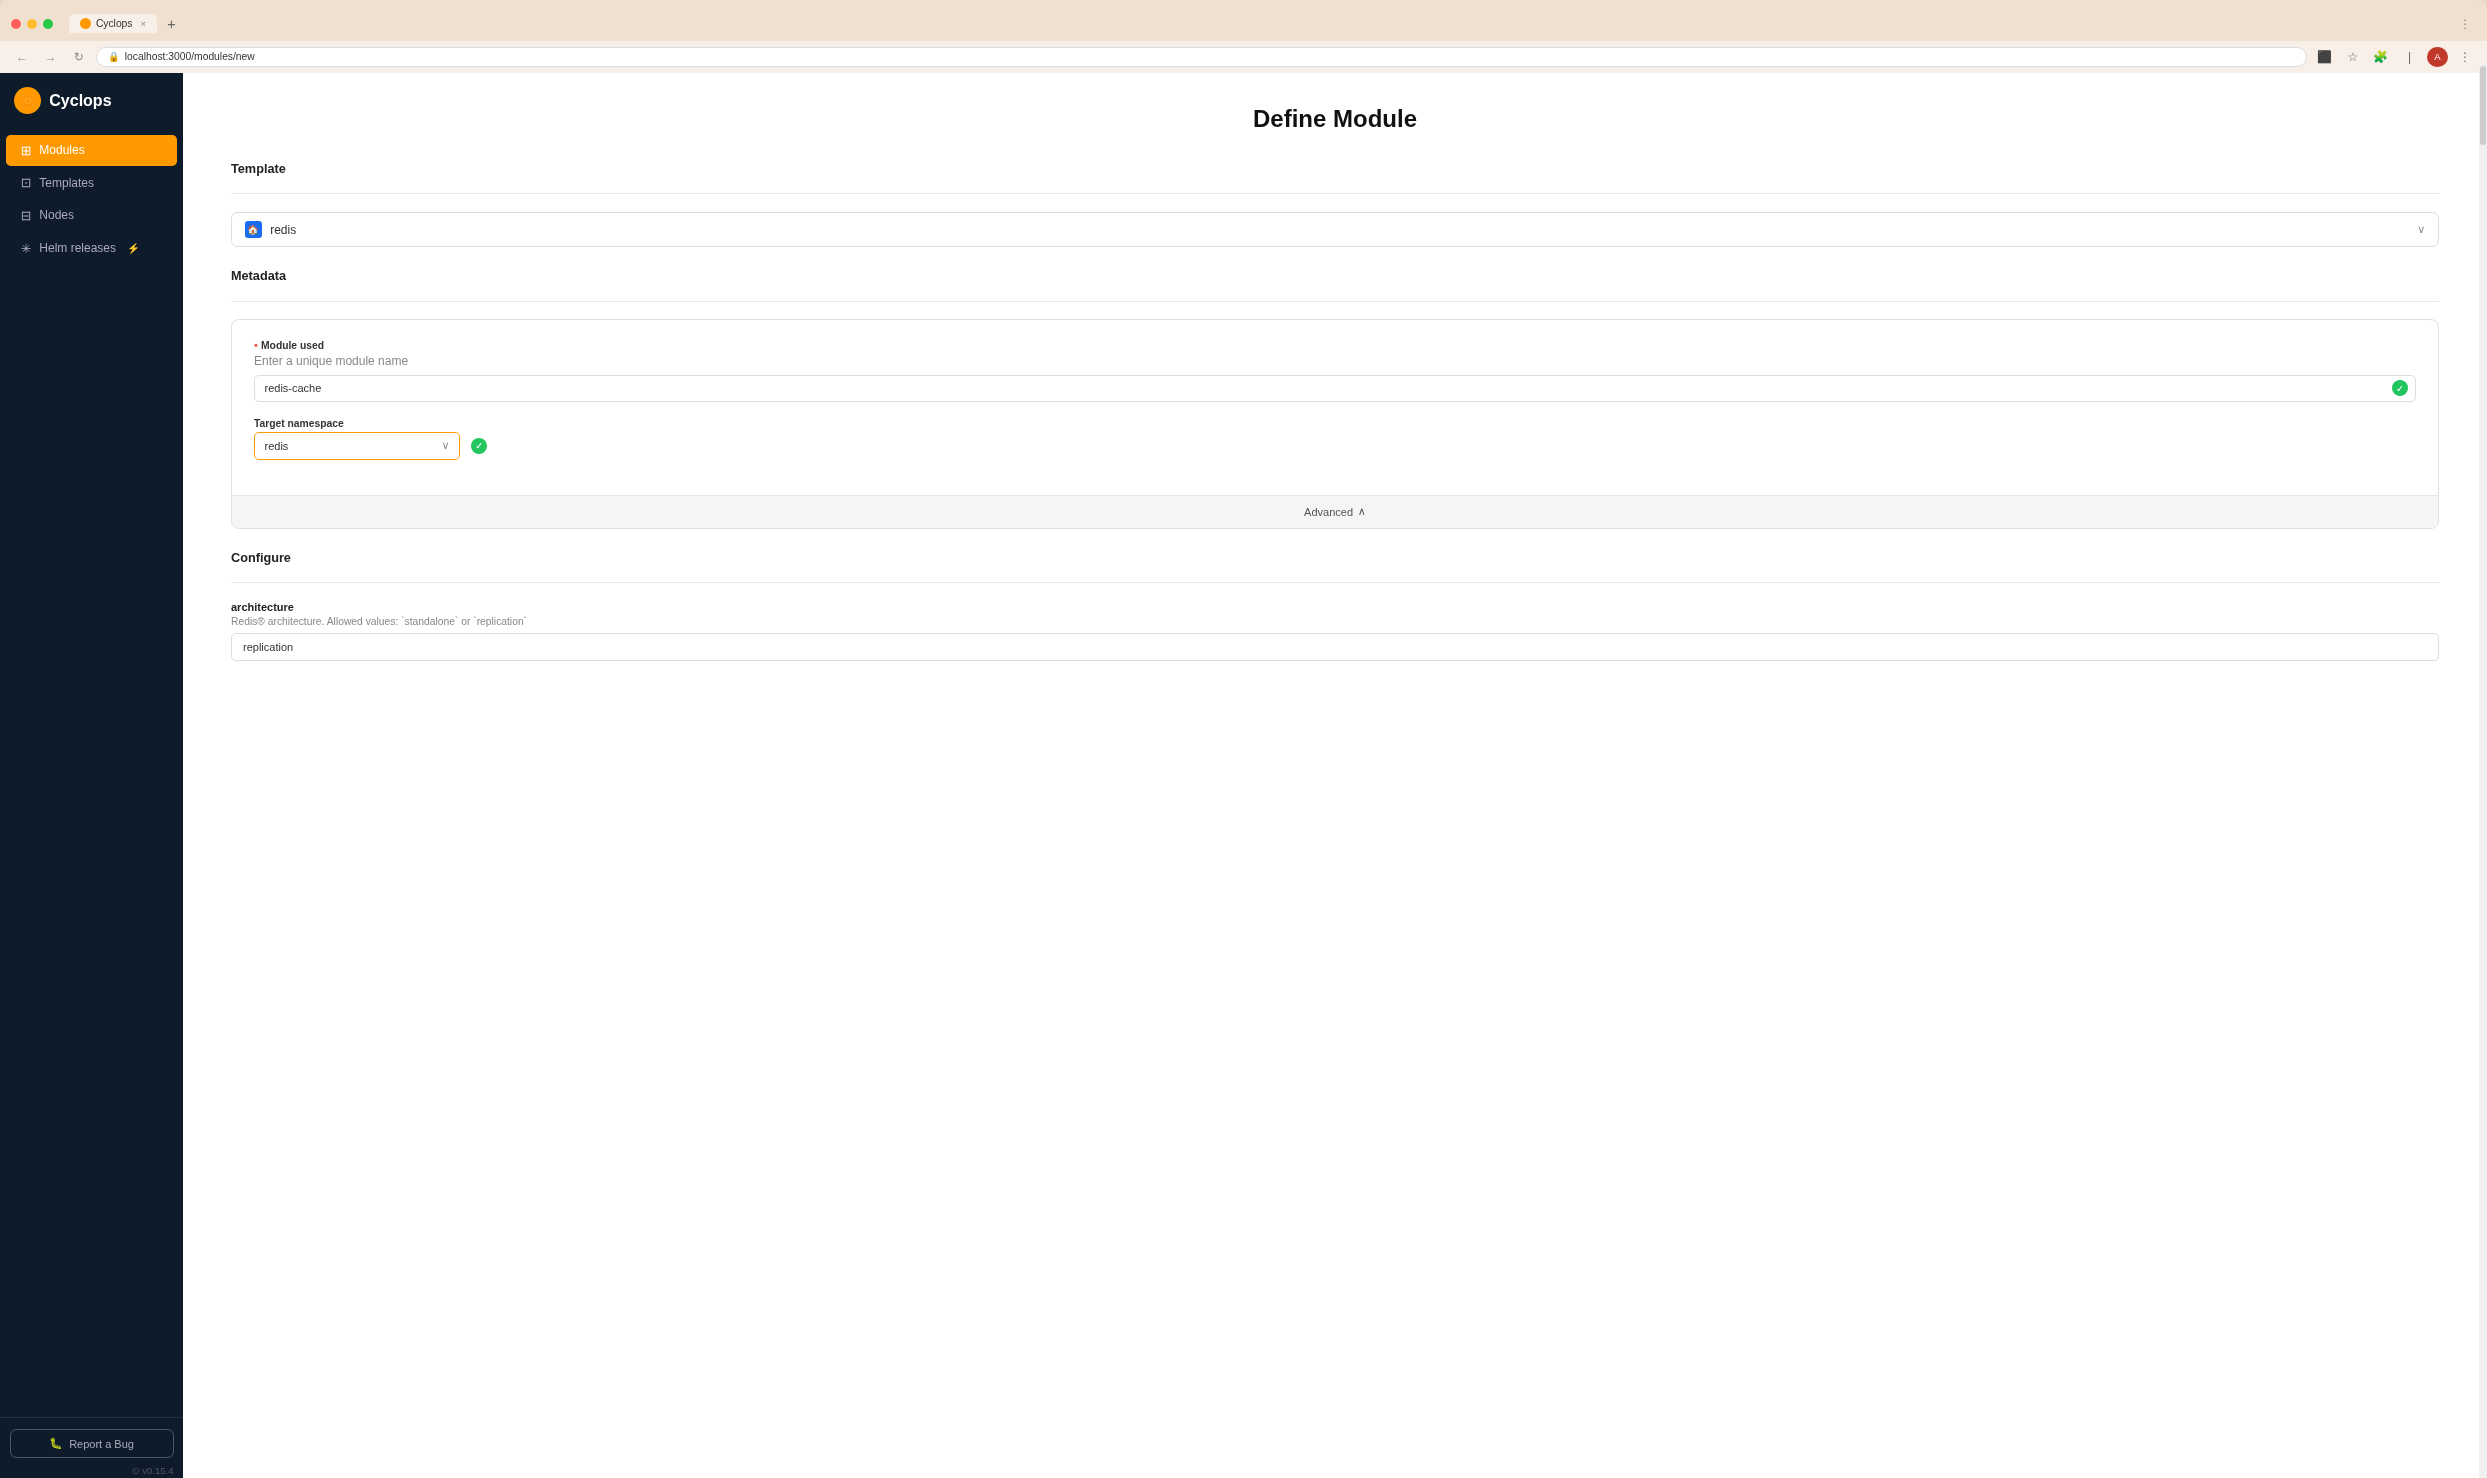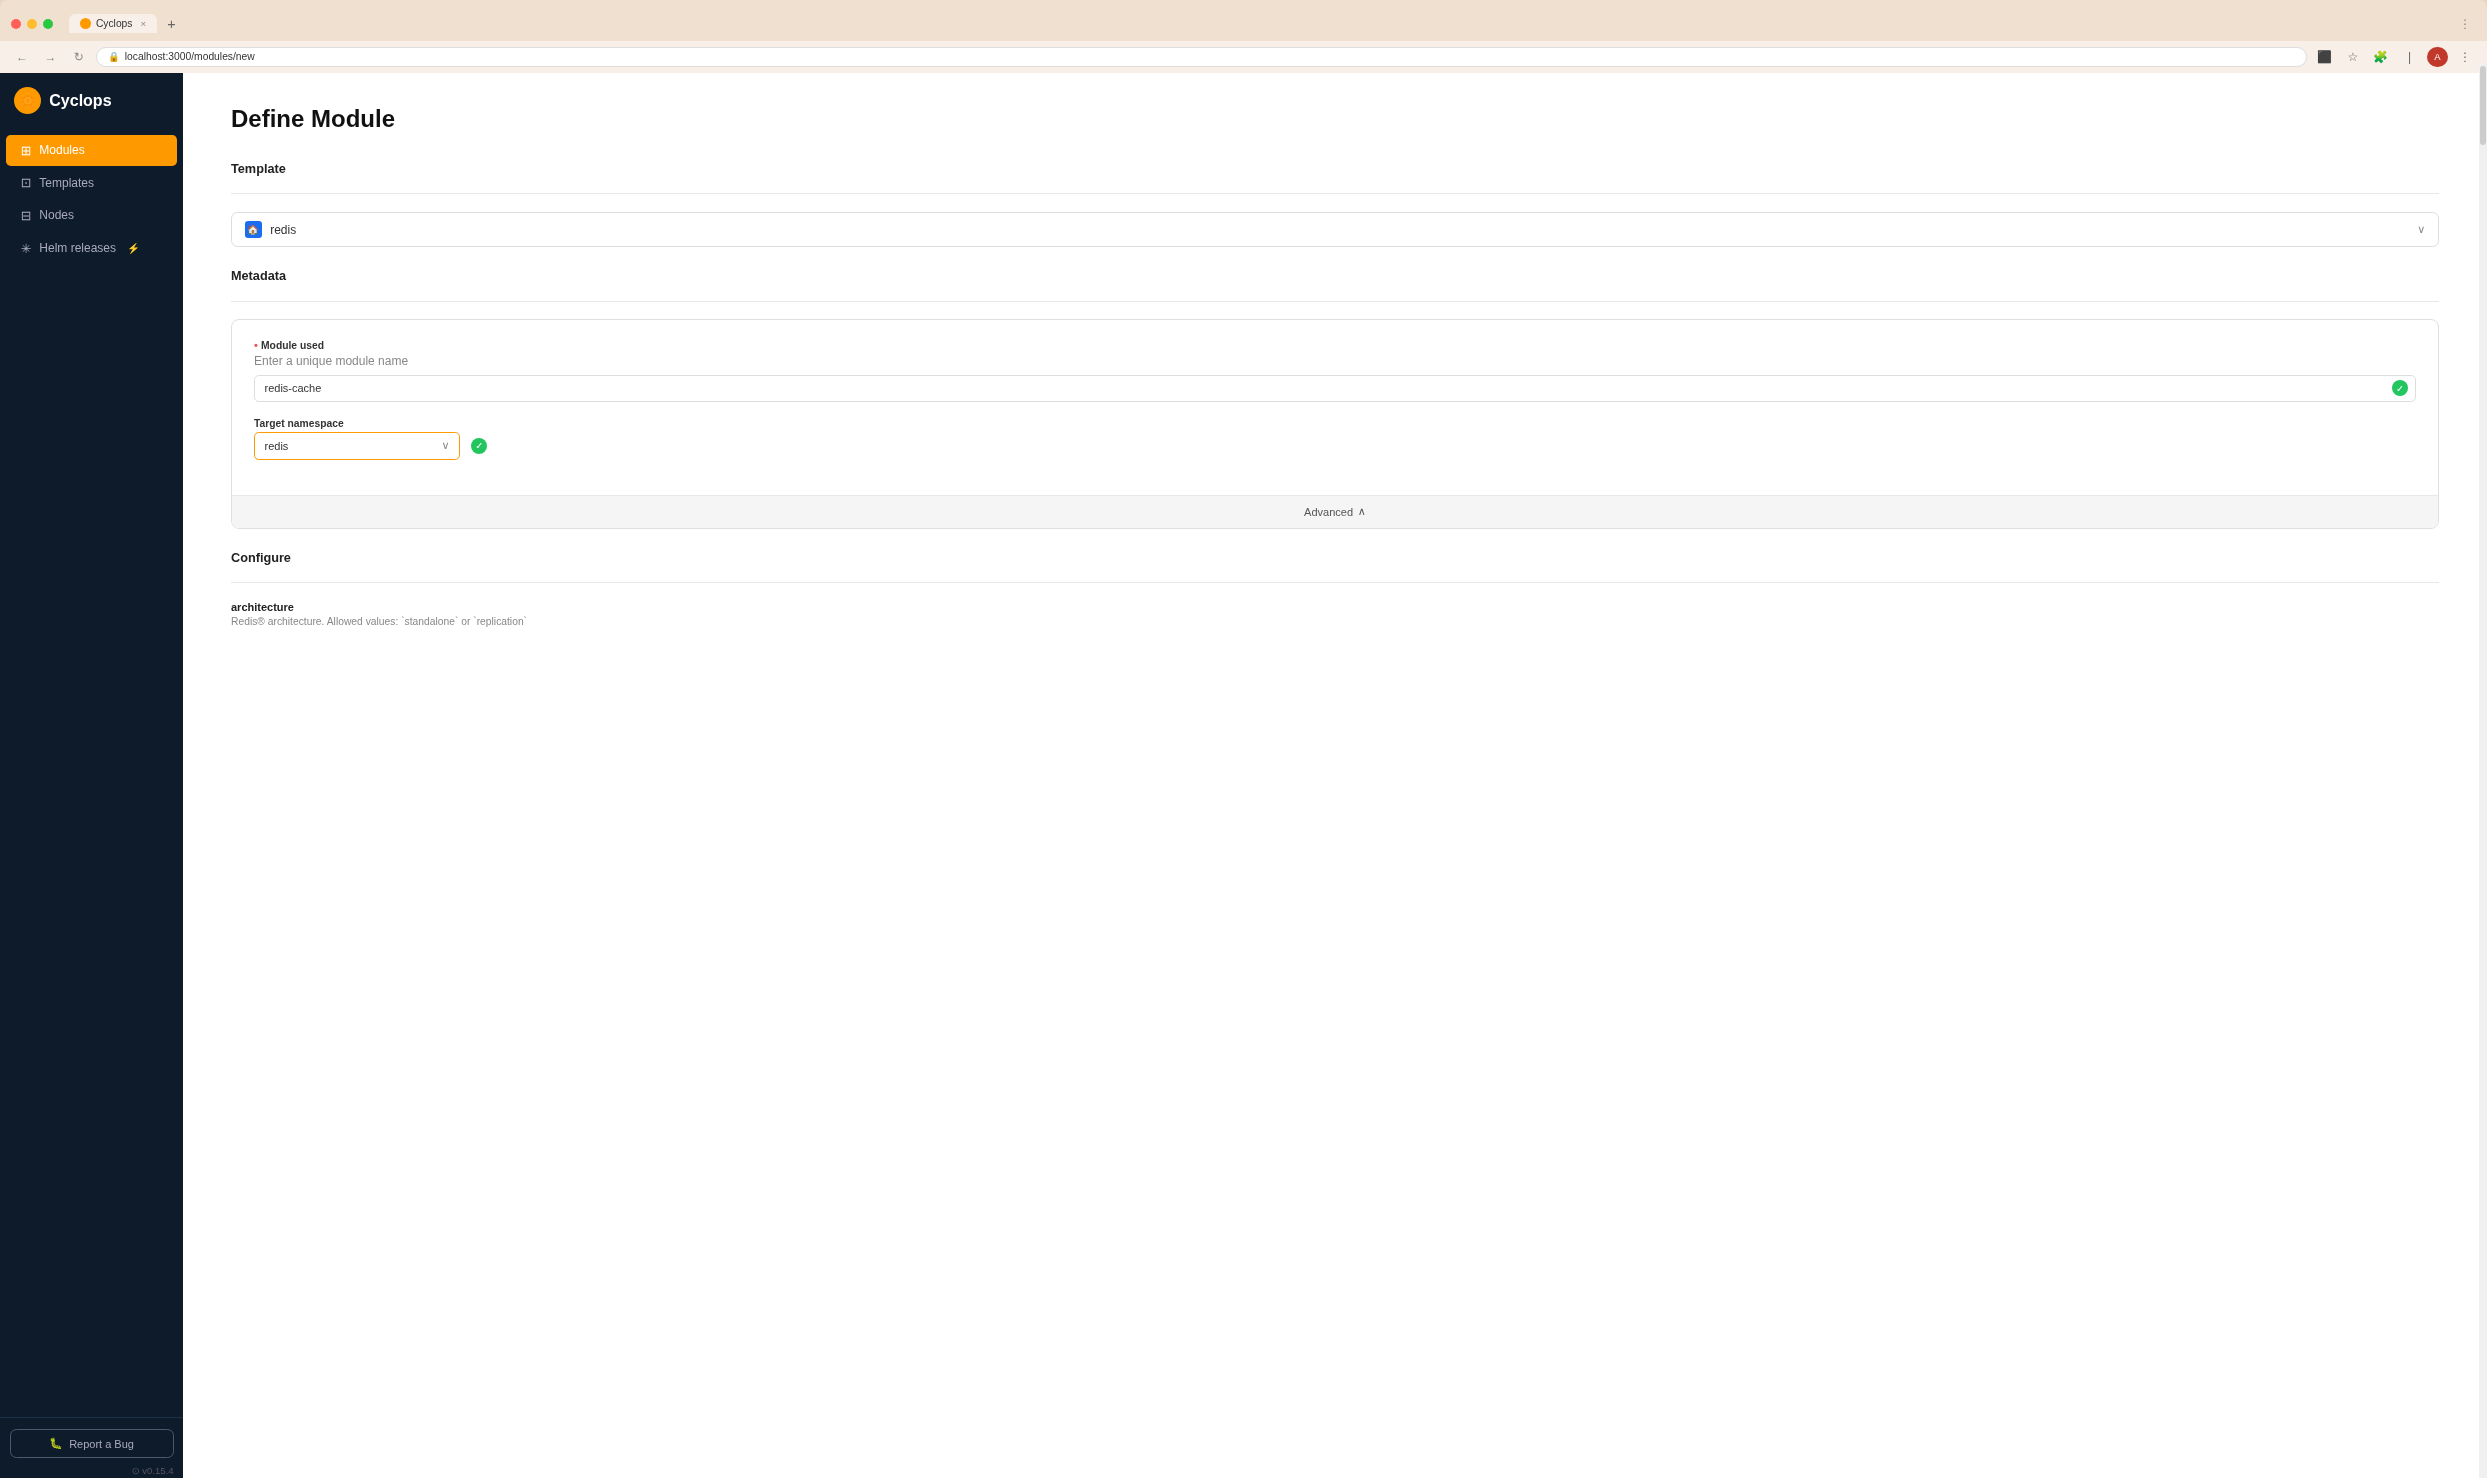--- a/index.html
+++ b/index.html
@@ -181,21 +181,21 @@
     }
 
     
     .main-content {
       flex: 1;
       background: white;
       overflow-y: auto;
       padding: 32px 48px;
     }
     .page-title {
-      text-align: left;
+      text-align: center;
       font-size: 24px;
       font-weight: 700;
       color: #111;
       margin-bottom: 29px;
     }
     .section-label {
       font-size: 12.7px;
       font-weight: 600;
       color: #222;
       margin-bottom: 9.5px;
@@ -477,20 +477,21 @@
         <span>∧</span>
       </div>
     </div>
 
     <div class="section-label configure-section">Configure</div>
     <hr class="divider">
     <div>
       <div class="field-group">
         <div class="config-field-label">architecture</div>
         <div class="config-field-hint">Redis® architecture. Allowed values: `standalone` or `replication`</div>
+        <input type="text" class="config-input" value="replication" style="">
       </div>
     </div>
   </div>
 
   <div class="scrollbar-track">
     <div class="scrollbar-thumb"></div>
   </div>
 </div>
 
 

